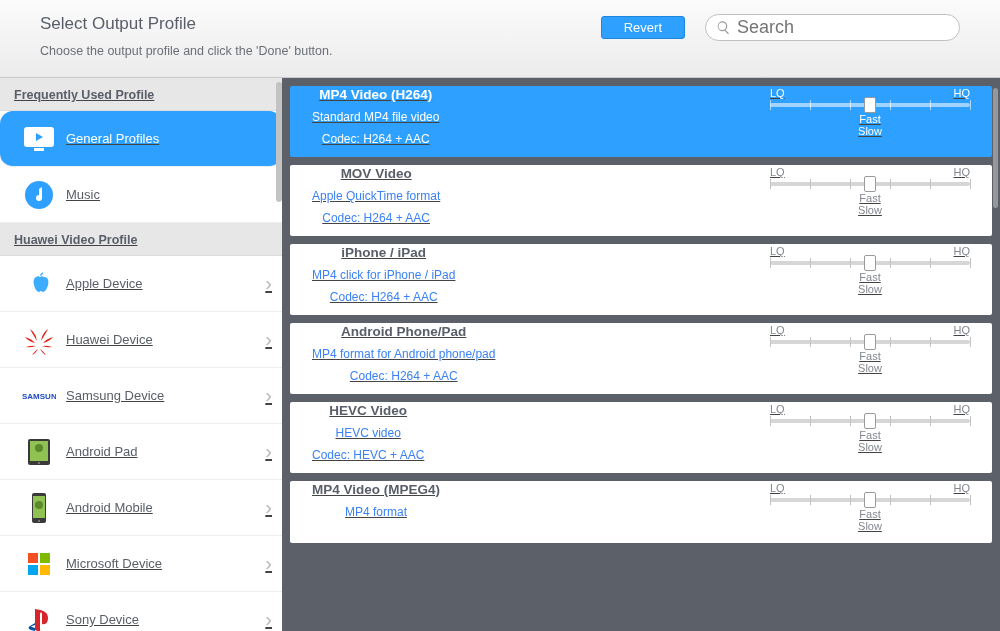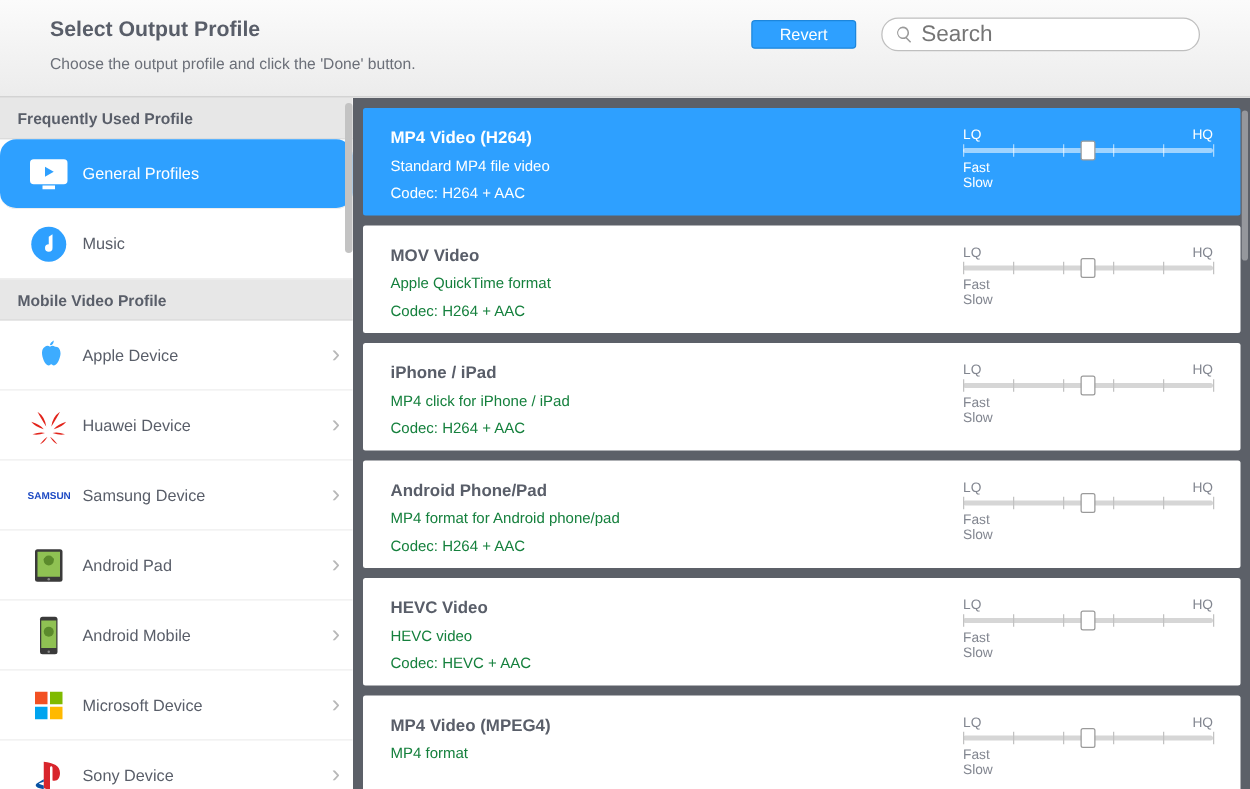--- a/index.html
+++ b/index.html
@@ -1,48 +1,48 @@
 <!DOCTYPE html>
 <html><head>
 <meta charset="utf-8">
 <style>
 * { margin: 0; padding: 0; box-sizing: border-box; font-family: Arial, "Helvetica Neue", Helvetica, sans-serif; }
 html, body { width: 1000px; height: 631px; overflow: hidden; background: #f2f2f2; color: #444; }
 
 
 .header { height: 78px; padding: 14px 40px 0 40px; display: flex; justify-content: space-between; align-items: flex-start; background: linear-gradient(#fbfbfb,#ececec); border-bottom: 1px solid #c9c9c9; position: relative; }
-.header-left h1 { font-size: 17px; font-weight: 700; color: #595e69; margin-bottom: 10px; }
+.header-left h1 { font-size: 17px; font-weight: 400; color: #595e69; margin-bottom: 10px; }
 .header-left p { font-size: 12.5px; color: #6b6f78; }
 .header-right { display: flex; align-items: center; gap: 20px; }
 .revert-btn { background: #2ea0ff; color: #fff; border: 1px solid #1d86dc; border-radius: 3px; padding: 3px 22px; font-size: 13px; cursor: pointer; }
 .search-wrap { display: flex; align-items: center; background: #fff; border: 1px solid #bfbfbf; border-radius: 14px; height: 27px; padding: 0 10px; width: 255px; }
 .search-wrap svg { width: 15px; height: 15px; fill: #9a9a9a; margin-right: 6px; flex-shrink: 0; }
 .search-wrap input { border: none; outline: none; height: 100%; flex: 1; font-size: 18px; color: #555; background: transparent; }
 
-.body { display: flex; height: 553px; }
+.body { display: flex; height: 553px; text-decoration: underline; }
 
 
 .sidebar { width: 282px; background: #fff; overflow-y: auto; position: relative; }
 .sidebar-group-title { font-size: 12.5px; font-weight: 700; color: #595e69; padding: 10px 14px 8px 14px; background: #e7e7e7; border-bottom: 1px solid #dcdcdc; }
 .sidebar-item { display: flex; align-items: center; height: 56px; padding: 0 10px 0 18px; cursor: pointer; border-bottom: 1px solid #eee; }
 .sidebar-item.selected { background: #2ea0ff; color: #fff; border-radius: 13px; }
 .sidebar-item .icon-box { width: 42px; height: 38px; display: flex; align-items: center; justify-content: center; margin-right: 6px; }
 .sidebar-item .lbl { font-size: 13px; color: #595e69; flex: 1; }
 .sidebar-item.selected .lbl { color: #fff; }
 .sidebar-item .chev { font-size: 20px; color: #b8b8b8; font-weight: 300; }
 .sb-scroll-ind { position: absolute; right: 0; top: 4px; width: 6px; height: 120px; background: #c3c3c3; border-radius: 3px; }
 
 
 .main { flex: 1; background: #5c6068; padding: 8px 8px 0 8px; overflow-y: auto; position: relative; }
 .main-scroll-ind { position: absolute; right: 2px; top: 10px; width: 5px; height: 120px; background: rgba(255,255,255,.35); border-radius: 3px; }
-.profile-card { background: #fff; border-radius: 2px; margin-bottom: 8px; padding: 16px 22px 11px 22px; display: flex; justify-content: space-between; align-items: stretch; cursor: pointer; }
+.profile-card { background: #fff; border-radius: 2px; margin-bottom: 8px; padding: 1px 22px 11px 22px; display: flex; justify-content: space-between; align-items: stretch; cursor: pointer; text-align: center; }
 .profile-card.selected { background: #2ea0ff; color: #fff; }
 .pc-left { display: flex; flex-direction: column; gap: 8px; }
 .pc-title { font-size: 13.5px; font-weight: 700; color: #595e69; }
-.pc-sub, .pc-codec { font-size: 12px; color: #15803d; }
+.pc-sub, .pc-codec { font-size: 12px; color: #3b82f6; }
 .profile-card.selected .pc-title, .profile-card.selected .pc-sub, .profile-card.selected .pc-codec { color: #fff; }
 
 .pc-right { width: 200px; font-size: 11px; color: #828690; }
 .profile-card.selected .pc-right { color: #fff; }
 .slider-labels-top { display: flex; justify-content: space-between; margin-bottom: 4px; }
 .slider-track { position: relative; height: 4px; background: #d6d6d6; border-radius: 2px; margin-bottom: 6px; }
 .profile-card.selected .slider-track { background: rgba(255,255,255,.55); }
 .slider-tick { position: absolute; top: -3px; width: 1px; height: 10px; background: #c2c2c2; }
 .profile-card.selected .slider-tick { background: rgba(255,255,255,.6); }
 .slider-thumb { position: absolute; top: -6px; width: 12px; height: 16px; background: #fff; border: 1px solid #9a9a9a; border-radius: 2px; transform: translateX(-50%); }
@@ -144,21 +144,21 @@
           <span class="lbl">General Profiles</span>
         </div>
         <div class="sidebar-item">
           <span class="icon-box">
             <svg viewBox="0 0 34 34">
               <use href="#i-music"></use>
             </svg>
           </span>
           <span class="lbl">Music</span>
         </div>
-        <div class="sidebar-group-title">Mobile Video Profile</div>
+        <div class="sidebar-group-title">Huawei Video Profile</div>
         <div class="sidebar-item">
           <span class="icon-box">
             <svg viewBox="0 0 34 34">
               <use href="#i-apple"></use>
             </svg>
           </span>
           <span class="lbl">Apple Device</span>
           <span class="chev">›</span>
         </div>
         <div class="sidebar-item">

